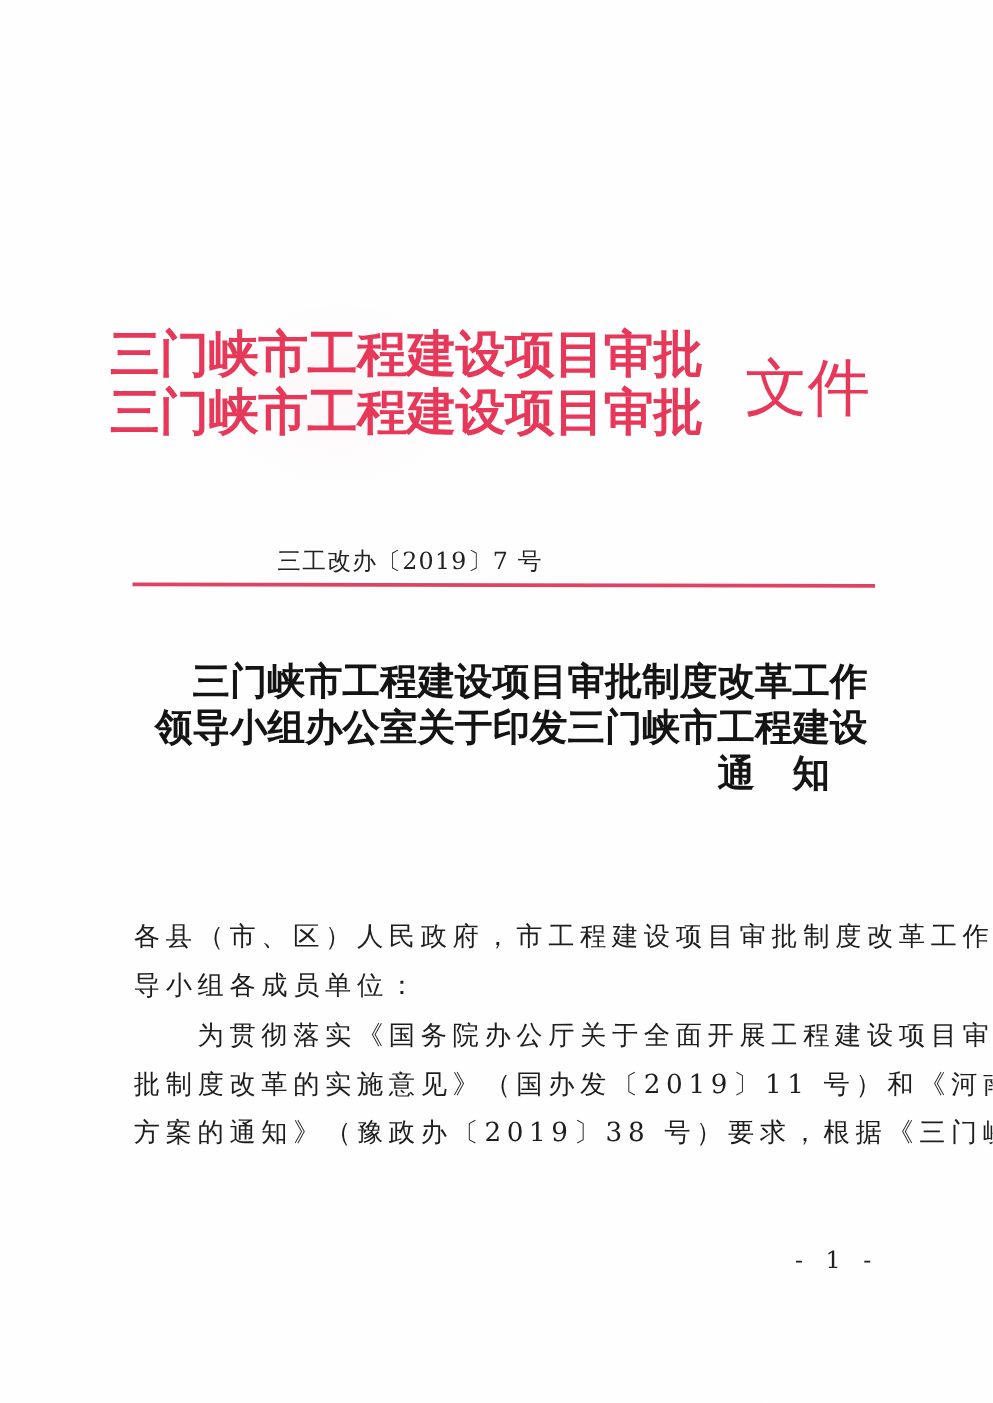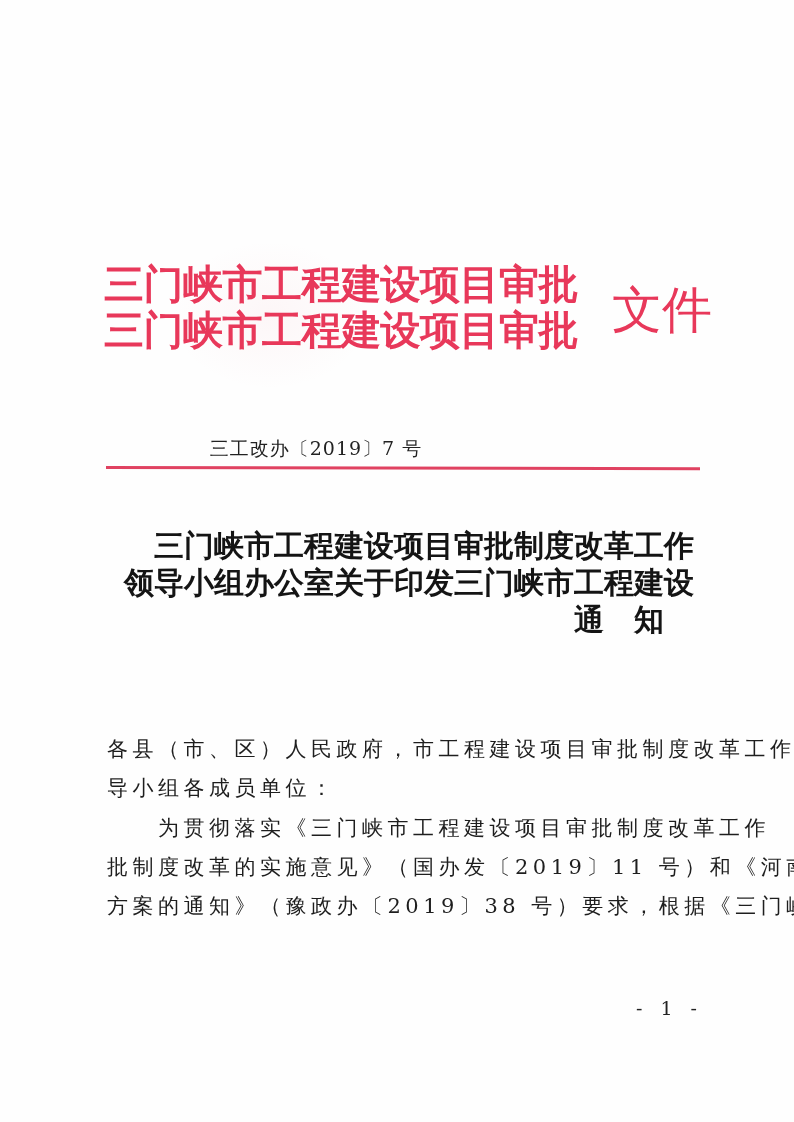--- a/index.html
+++ b/index.html
@@ -1,23 +1,23 @@
 <!DOCTYPE html>
 <html><head>
 <meta charset="utf-8">
 <style>
   html, body { margin: 0; padding: 0; background: #ffffff; }
   body { width: 794px; height: 1122px; position: relative; overflow: hidden; }
   .page { position: absolute; left: 0; top: 0; width: 794px; height: 1122px; background: #fefefe; }
-  .red-header { position: absolute; left: 104px; top: 262px; width: 610px; height: 110px; color: #e8385a; }
+  .red-header { position: absolute; left: 88px; top: 262px; width: 610px; height: 110px; color: #e8385a; }
   .red-header .org-line { position: absolute; left: 0; font-family: "DejaVu Serif", "Liberation Serif", serif; font-weight: bold; font-size: 40px; letter-spacing: -0.5px; line-height: 44px; white-space: nowrap; }
   .red-header .org-line.l1 { top: 0; }
   .red-header .org-line.l2 { top: 46px; }
   .red-header .doc-word { position: absolute; left: 508px; top: 8px; font-family: "DejaVu Serif", "Liberation Serif", serif; font-size: 50px; line-height: 80px; white-space: nowrap; font-weight: normal; }
-  .doc-number { position: absolute; left: 0; width: 632px; top: 436px; text-align: center; font-family: "DejaVu Serif", "Liberation Serif", serif; font-size: 19px; color: #222; letter-spacing: 1px; }
+  .doc-number { position: absolute; left: 0; width: 632px; top: 436px; text-align: center; font-family: "DejaVu Serif", "Liberation Serif", serif; font-size: 19px; color: #222; letter-spacing: 1px; padding-left: 12px; }
   .red-rule { position: absolute; left: 106px; top: 466px; width: 594px; height: 3px; background: #e04261; transform: rotate(0.12deg); transform-origin: left center; }
   .title { position: absolute; left: 100px; width: 594px; top: 527px; text-align: right; font-family: "DejaVu Serif", "Liberation Serif", serif; font-weight: bold; font-size: 30px; color: #141414; }
   .title .tl { height: 37px; line-height: 37px; white-space: nowrap; }
   .title .tl.last { letter-spacing: 30px; padding-left: 30px; }
   .body { position: absolute; left: 107px; width: 590px; top: 730px; font-family: "DejaVu Serif", "Liberation Serif", serif; font-size: 21px; color: #1e1e1e; }
   .body .bl { height: 39.3px; line-height: 39.3px; white-space: nowrap; letter-spacing: 4.5px; }
   .page-number { position: absolute; left: 636px; top: 997px; font-family: "DejaVu Serif", "Liberation Serif", serif; font-size: 19px; color: #222; letter-spacing: 6px; }
   .stamp-ghost { position: absolute; left: 170px; top: 240px; width: 200px; height: 150px; border-radius: 50%; background: radial-gradient(ellipse at center, rgba(230,120,140,0.06) 0%, rgba(255,255,255,0) 70%); }
 </style>
 </head>
@@ -38,19 +38,19 @@
 
   <div class="title">
     <div class="tl">三门峡市工程建设项目审批制度改革工作</div>
     <div class="tl">领导小组办公室关于印发三门峡市工程建设</div>
     <div class="tl last">通知</div>
   </div>
 
   <div class="body">
     <div class="bl">各县（市、区）人民政府，市工程建设项目审批制度改革工作领</div>
     <div class="bl">导小组各成员单位：</div>
-    <div class="bl">　　为贯彻落实《三门峡市工程建设项目审批制度改革工作</div>
+    <div class="bl">　　为贯彻落实《国务院办公厅关于全面开展工程建设项目审</div>
     <div class="bl">批制度改革的实施意见》（国办发〔2019〕11 号）和《河南省人</div>
     <div class="bl">方案的通知》（豫政办〔2019〕38 号）要求，根据《三门峡市人</div>
   </div>
 
   <div class="page-number">- 1 -</div>
 </div>
 
 </body></html>

